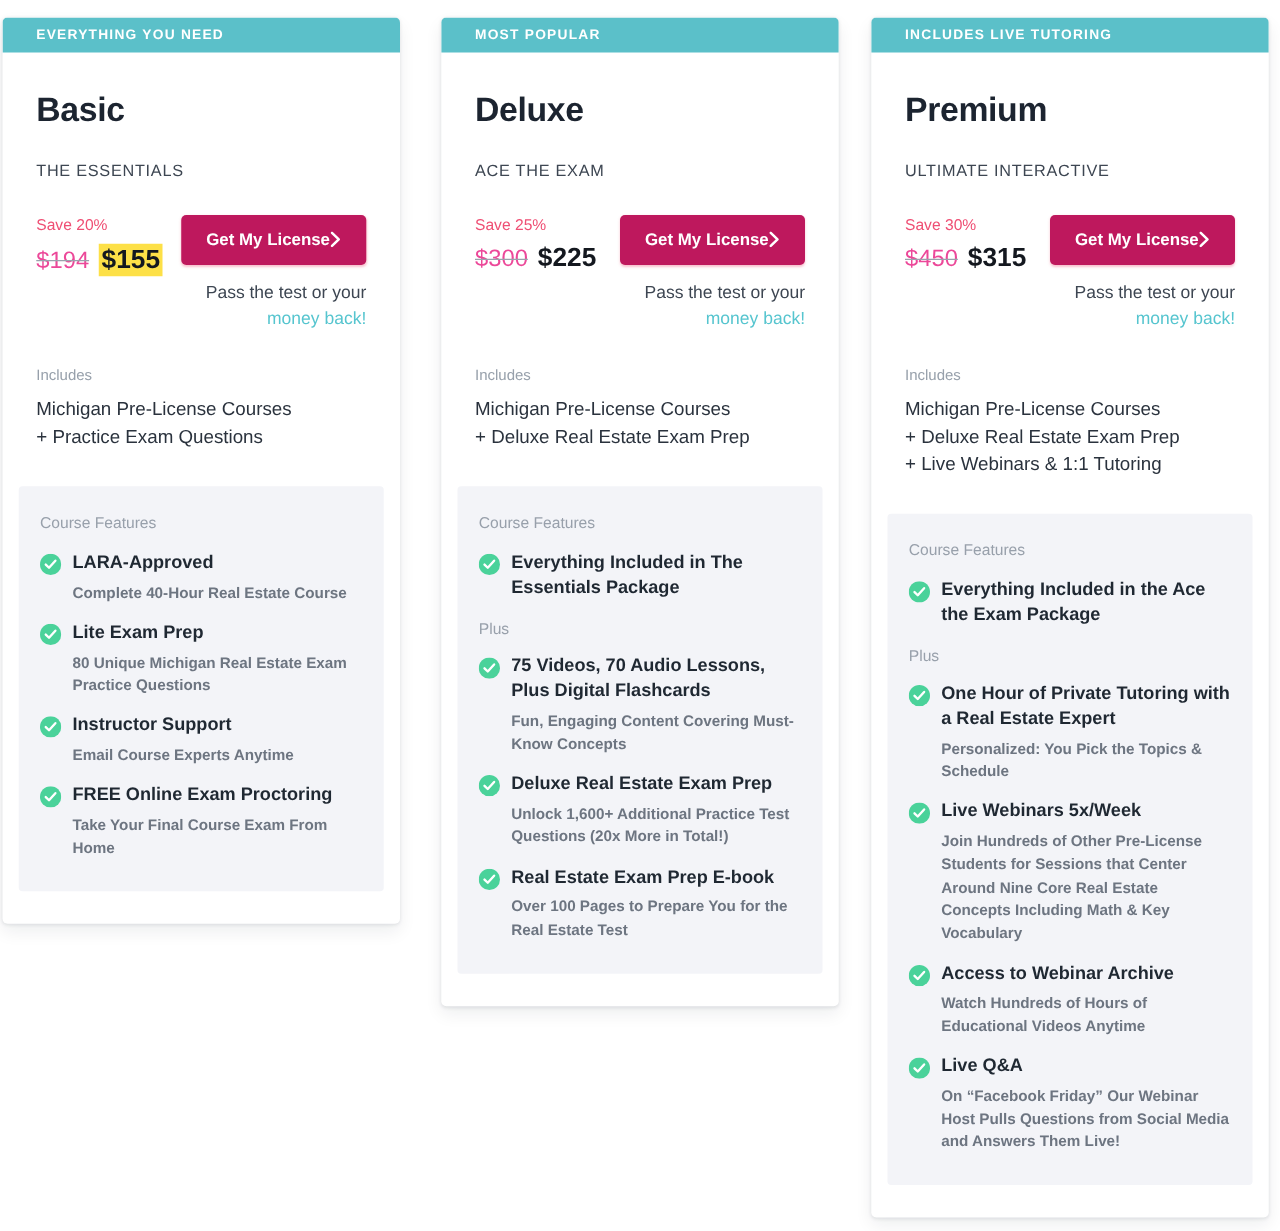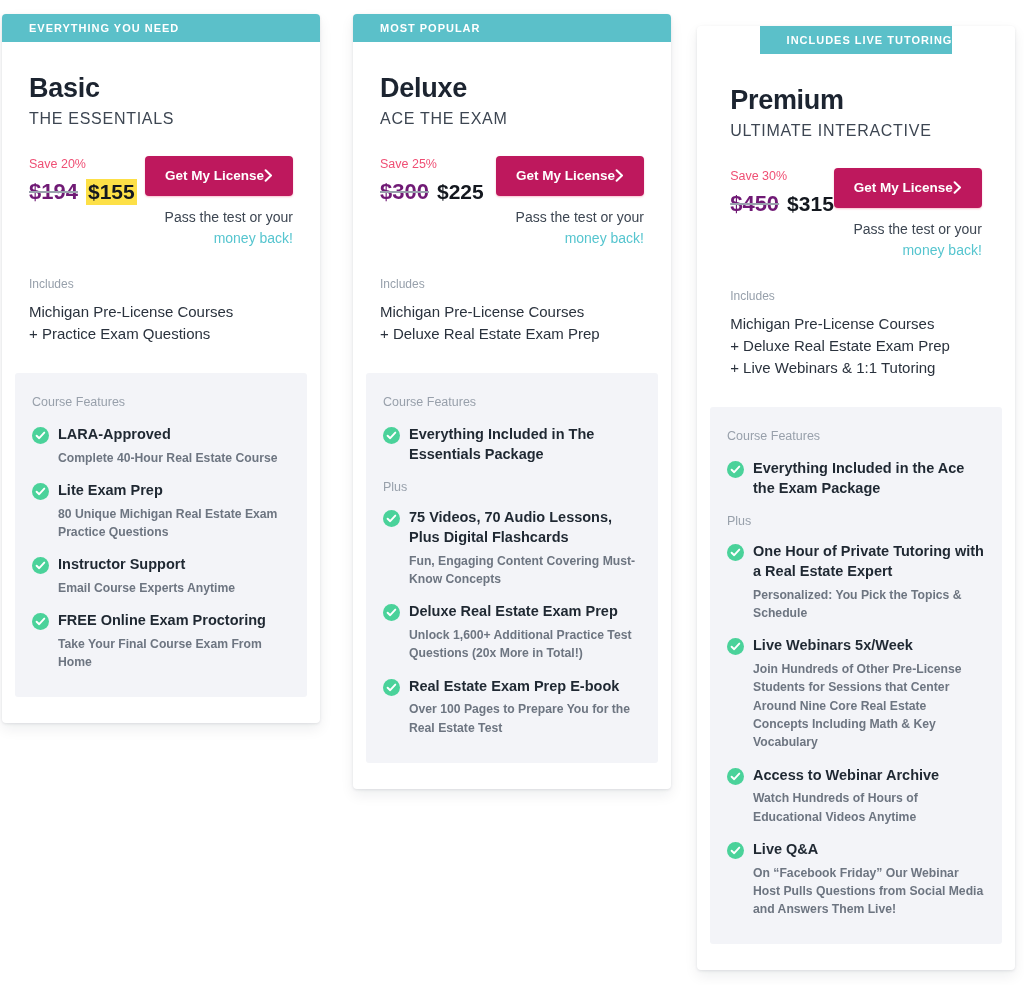--- a/index.html
+++ b/index.html
@@ -26,21 +26,21 @@
     width: 318px;
     background: #ffffff;
     border-radius: 4px;
     box-shadow: 0 1px 3px rgba(18,28,45,.10), 0 6px 14px rgba(18,28,45,.07);
     overflow: hidden;
     display: flex;
     flex-direction: column;
   }
   .plan-card.basic   { left: 2px;   top: 14px; }
   .plan-card.deluxe  { left: 353px; top: 14px; }
-  .plan-card.premium { left: 697px; top: 26px; align-items: center; }
+  .plan-card.premium { left: 697px; top: 14px; }
 
   
   .plan-ribbon {
     background: #5bc0c9;
     color: #ffffff;
     font-size: 11px;
     font-weight: bold;
     letter-spacing: .09em;
     text-transform: uppercase;
     padding: 9px 0 9px 27px;
@@ -55,25 +55,25 @@
 
   .plan-name {
     font-size: 27px;
     font-weight: bold;
     color: #1c2430;
     letter-spacing: -.01em;
     margin-top: 32px;
     line-height: 1.1;
   }
   .plan-tagline {
-    font-size: 16px;
+    font-size: 13px;
     color: #3d4652;
     letter-spacing: .045em;
     text-transform: uppercase;
-    margin-top: 6px;
+    margin-top: 25px;
   }
 
   
   .price-row {
     display: flex;
     align-items: flex-start;
     justify-content: space-between;
     margin-top: 28px;
   }
   .price-block { padding-top: 2px; }
@@ -82,25 +82,24 @@
     color: #ef4f74;
     line-height: 1;
     margin-bottom: 9px;
   }
   .price-line {
     display: flex;
     align-items: baseline;
     gap: 8px;
   }
   .price-old {
-    font-size: 22px;
-    color: #701a75;
+    font-size: 19px;
+    color: #ec4899;
     text-decoration: line-through;
     text-decoration-color: #9aa2ad;
-    font-weight: bold;
   }
   .price-new {
     font-size: 21px;
     font-weight: bold;
     color: #14181f;
   }
   .price-new.selected {
     background: #fde047;
     padding: 1px 2px;
   }

